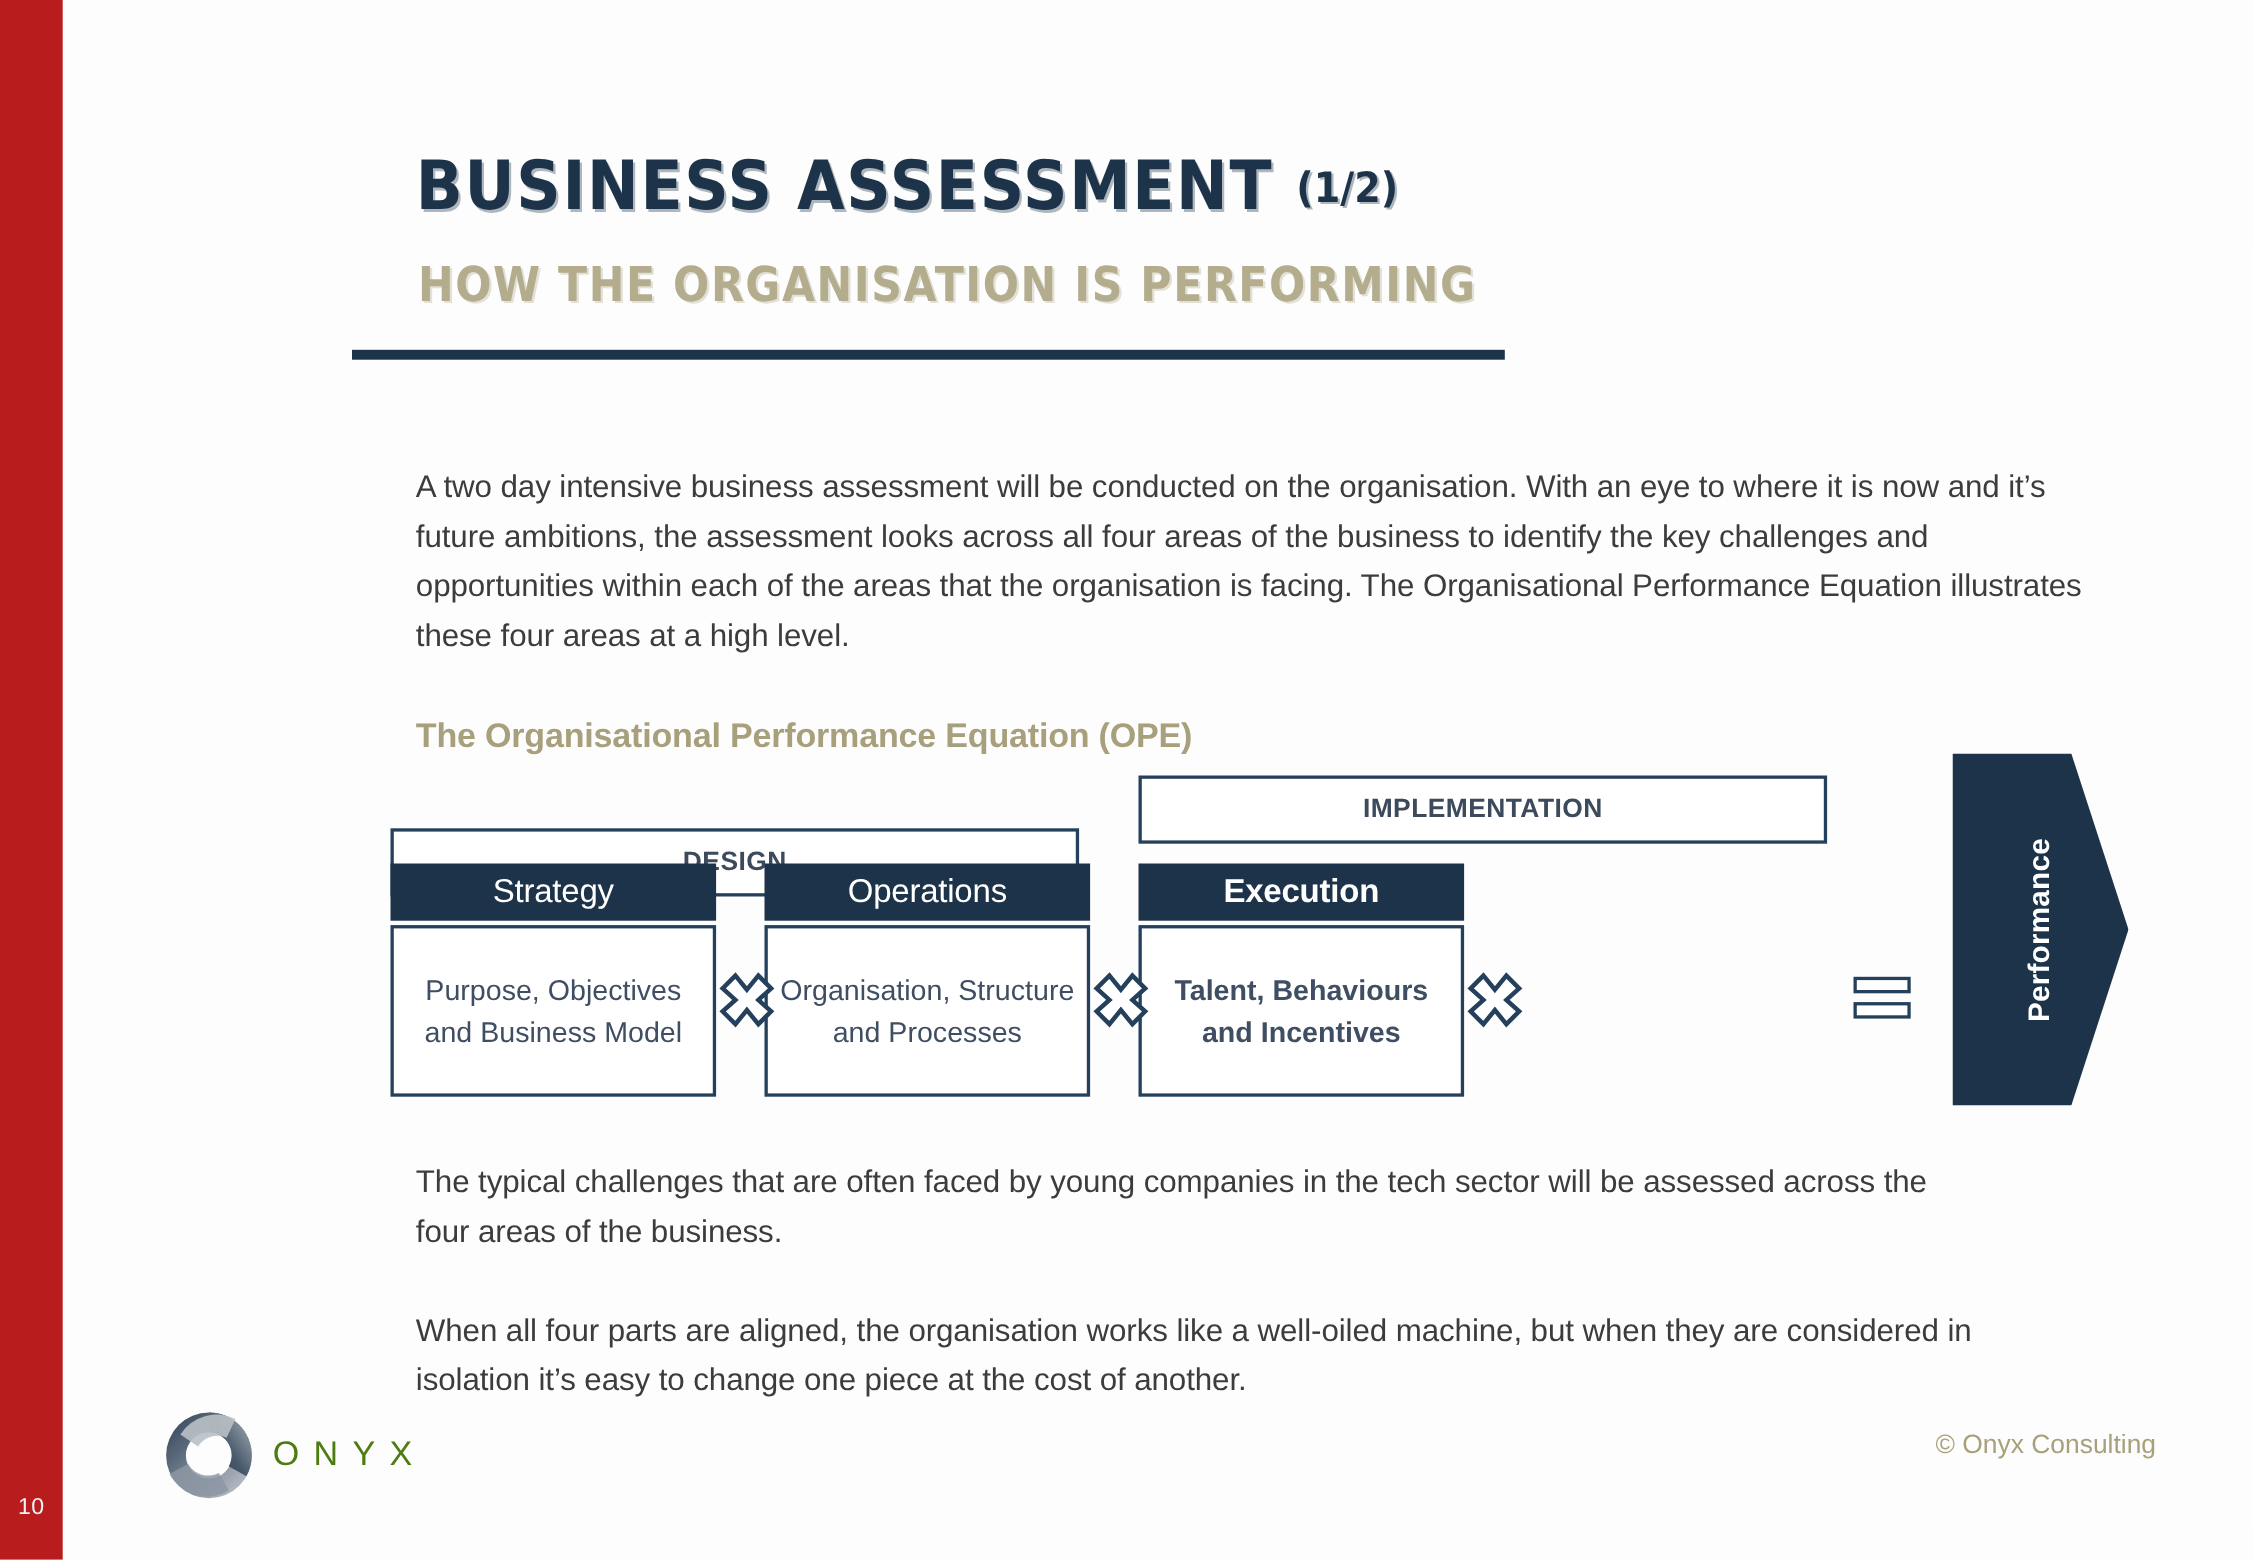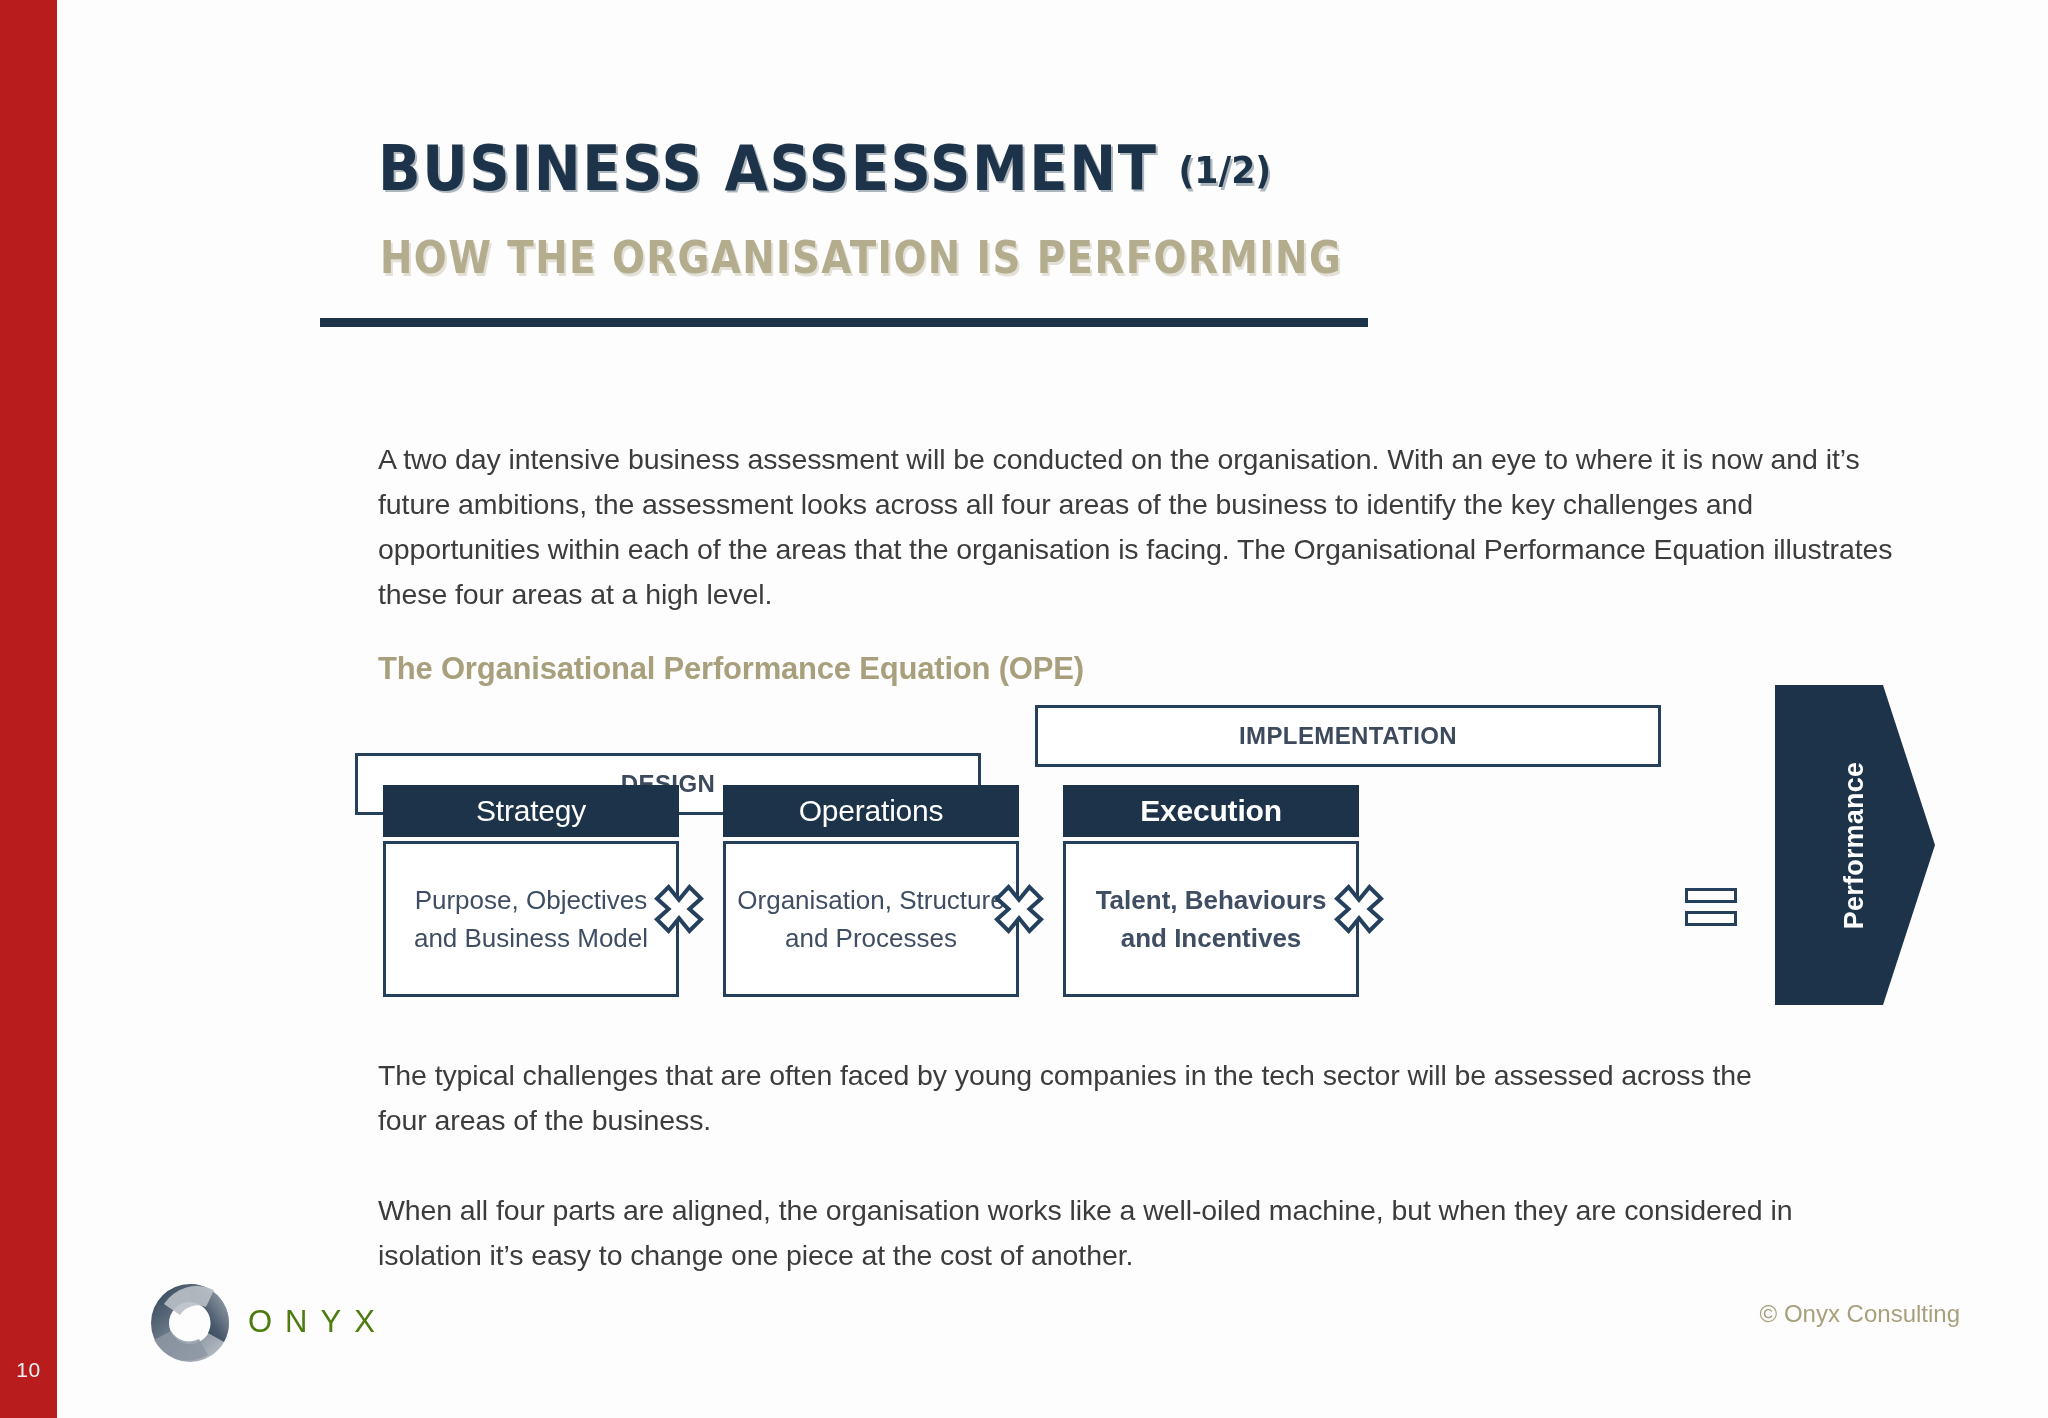--- a/index.html
+++ b/index.html
@@ -61,21 +61,21 @@
 
   
   .para{
     position:absolute;
     color:#3c3c3c;
     font-family:"Liberation Sans", sans-serif;
     font-size:28.5px;
     line-height:45px;
     letter-spacing:-0.1px;
   }
-  #para-intro{left:378px;top:421px;width:1520px;margin-top:16px;}
+  #para-intro{left:378px;top:421px;width:1520px;}
   #para-mid{left:378px;top:1053px;width:1400px;}
   #para-end{left:378px;top:1188px;width:1460px;}
 
   .ope-heading{
     position:absolute;left:378px;top:651px;
     font-size:31px;font-weight:bold;color:#a8a07c;
     font-family:"Liberation Sans", sans-serif;
     letter-spacing:-0.2px;
   }
 
@@ -85,21 +85,21 @@
   .grp-header{
     position:absolute;height:56px;
     border:3px solid #24405c;
     background:#ffffff;
     display:flex;align-items:center;justify-content:center;
     color:#3c4a5c;font-weight:bold;font-size:24px;letter-spacing:.4px;
   }
   #grp-design{left:0px;top:0px;width:620px;margin-top:48px;}
   #grp-implementation{left:680px;top:0px;width:620px;}
 
-  .pillar{position:absolute;top:80px;width:296px;margin-left:28px;}
+  .pillar{position:absolute;top:80px;width:296px;}
   .pillar-title{
     height:52px;background:#1d3349;color:#ffffff;
     display:flex;align-items:center;justify-content:center;
     font-size:30px;letter-spacing:-0.2px;
     font-family:"Liberation Sans", sans-serif;
   }
   .pillar-body{
     margin-top:4px;
     min-height:156px;
     border:3px solid #24405c;background:#ffffff;

